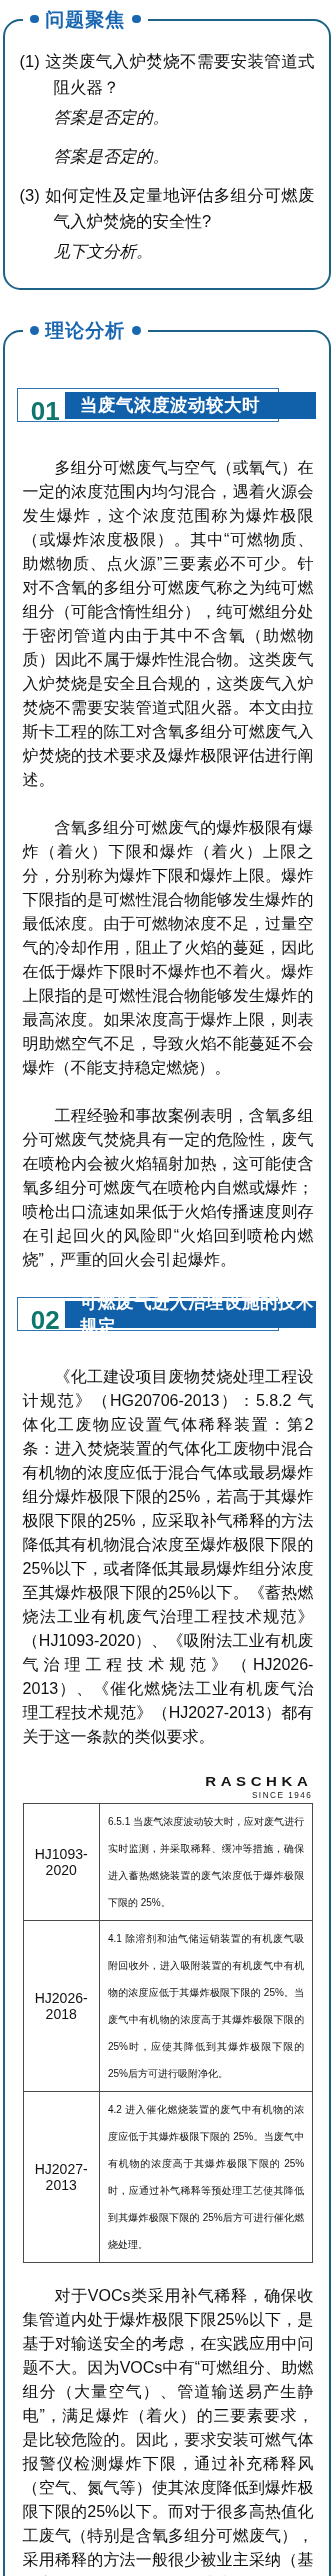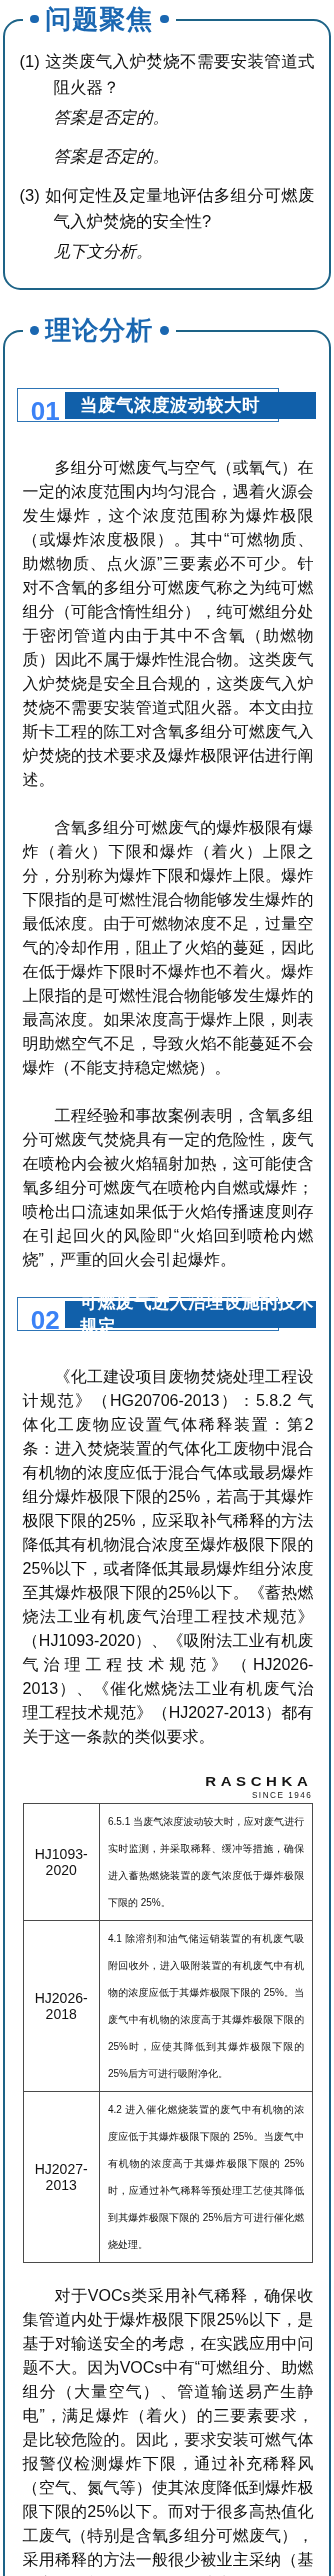--- a/index.html
+++ b/index.html
@@ -19,21 +19,21 @@
     border-radius:17.5px;
     background:#fff;
     box-sizing:border-box;
   }
   .box-title{
     position:absolute;
     top:-14px;left:17.5px;
     display:flex;align-items:center;gap:6.7px;
     background:#fff;
     padding:0 7.2px;
-    font-size:26px;font-weight:700;color:#1a67b1;
+    font-size:19px;font-weight:700;color:#1a67b1;
     letter-spacing:1px;
     line-height:25px;
   }
   .dot{width:8.8px;height:8.8px;border-radius:50%;background:#1a67b1;flex:0 0 auto;}
 
   
   .focus-box{padding:27px 14.4px 10.3px 14.4px;}
   .q{
     font-size:16.5px;line-height:26px;
     padding-left:34px;text-indent:-34px;
@@ -53,21 +53,21 @@
 
   .section-header{position:relative;height:35px;margin:25px 0 33px 0;}
   .section-frame{
     position:absolute;left:-5.2px;top:0;
     width:262px;height:34px;
     border:1px solid #2d74b5;background:#fff;box-sizing:border-box;
   }
   .section-number{
     position:absolute;left:2.1px;top:0;height:46px;width:41px;
     display:flex;align-items:center;justify-content:center;
-    font-size:26px;font-weight:700;color:#3b82f6;text-align:right;
+    font-size:26px;font-weight:700;color:#0f766e;text-align:right;
   }
   .section-bar{
     position:absolute;left:42px;top:3.6px;right:-2.1px;height:27px;
     background:#1160aa;color:#ffffff;
     display:flex;align-items:center;
     padding-left:15.5px;
     font-size:17.5px;font-weight:700;letter-spacing:0.5px;
     box-sizing:border-box;
   }
 

